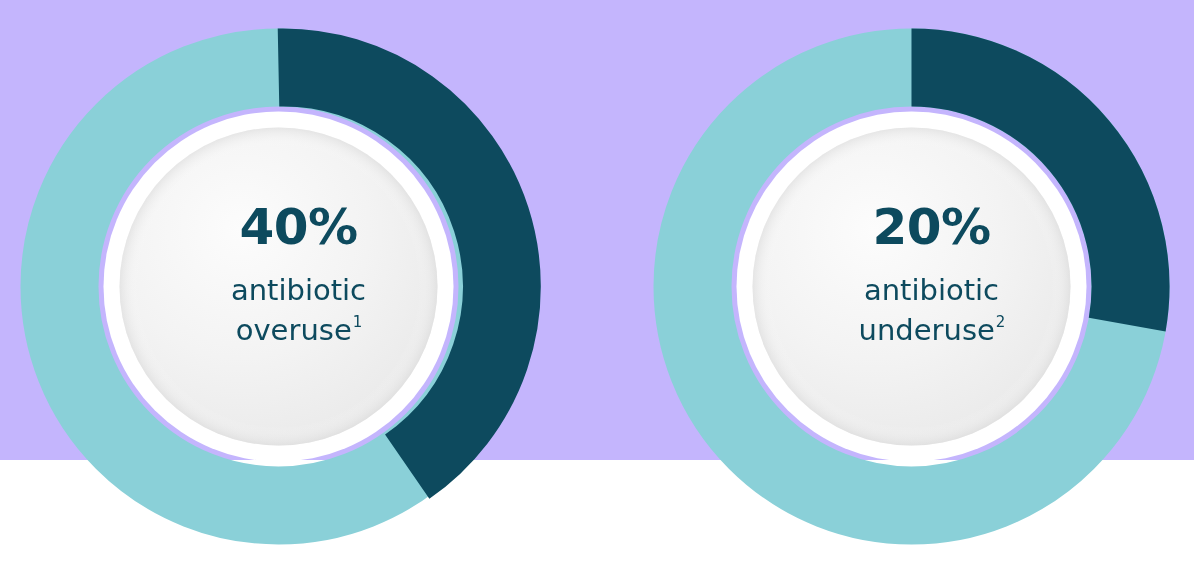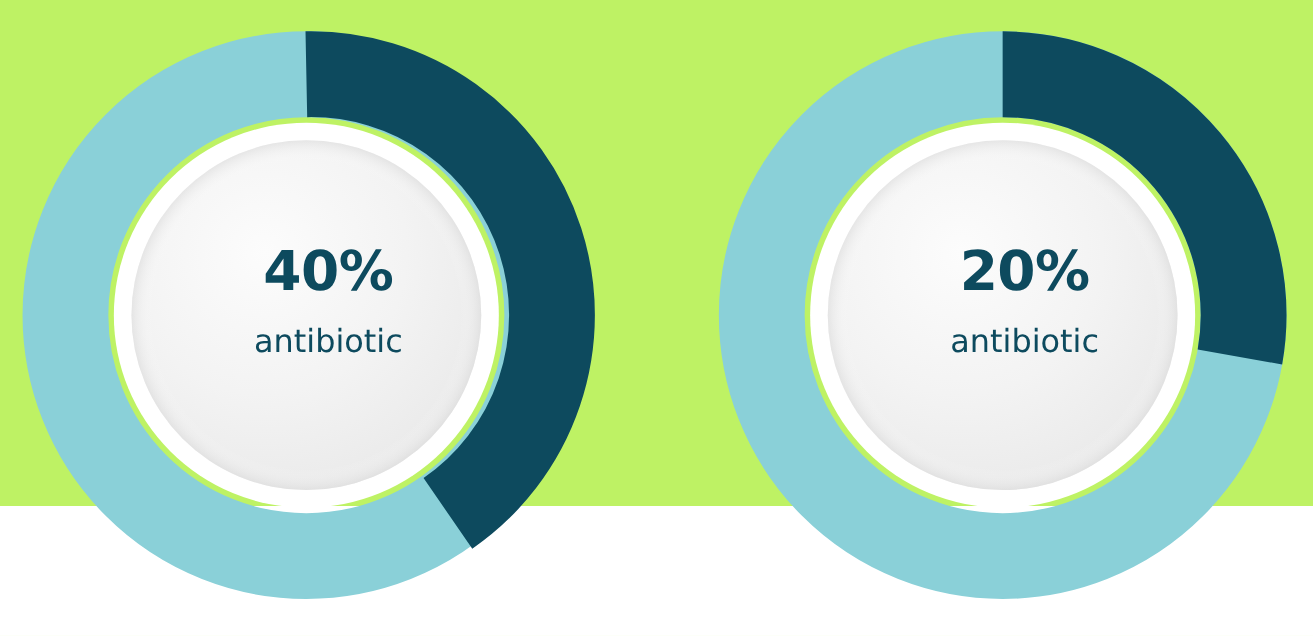--- a/index.html
+++ b/index.html
@@ -11,21 +11,21 @@
   body {
     width: 1194px;
     height: 578px;
     font-family: "Liberation Sans", sans-serif;
     overflow: hidden;
   }
   .stage {
     position: relative;
     width: 1194px;
     height: 460px;
-    background: #bef264;
+    background: #c4b5fd;
   }
   .donut-figure {
     position: absolute;
     top: 0;
     width: 597px;
     height: 578px;
   }
   #donut-figure-1 { left: 0; }
   #donut-figure-2 { left: 597px; text-decoration: underline; }
 
@@ -115,20 +115,23 @@
 
       <circle cx="278.5" cy="286.5" r="159" fill="url(#discShade1)"></circle>
       <circle cx="278.5" cy="286.5" r="159" fill="url(#discRim1)"></circle>
     </svg>
 
     <div class="center-label">
       <div class="center-label-inner">
         <span class="pct-value">40%</span>
         <span class="pct-caption">
           <span class="pct-caption-line">antibiotic</span>
+          <span class="pct-caption-line">
+            <span>overuse</span><span class="sup">1</span>
+          </span>
         </span>
       </div>
     </div>
   </div>
 
   <div class="donut-figure" id="donut-figure-2">
 
     <svg class="donut-svg" viewBox="0 0 597 578" xmlns="http://www.w3.org/2000/svg">
       <defs>
         <radialGradient id="discShade2" cx="38%" cy="32%" r="78%">
@@ -150,18 +153,21 @@
 
       <circle cx="314.5" cy="286.5" r="159" fill="url(#discShade2)"></circle>
       <circle cx="314.5" cy="286.5" r="159" fill="url(#discRim2)"></circle>
     </svg>
 
     <div class="center-label" style="transform: translateX(36px);">
       <div class="center-label-inner">
         <span class="pct-value">20%</span>
         <span class="pct-caption">
           <span class="pct-caption-line">antibiotic</span>
+          <span class="pct-caption-line">
+            <span>underuse</span><span class="sup">2</span>
+          </span>
         </span>
       </div>
     </div>
   </div>
 
 </div>
 
 </body></html>

